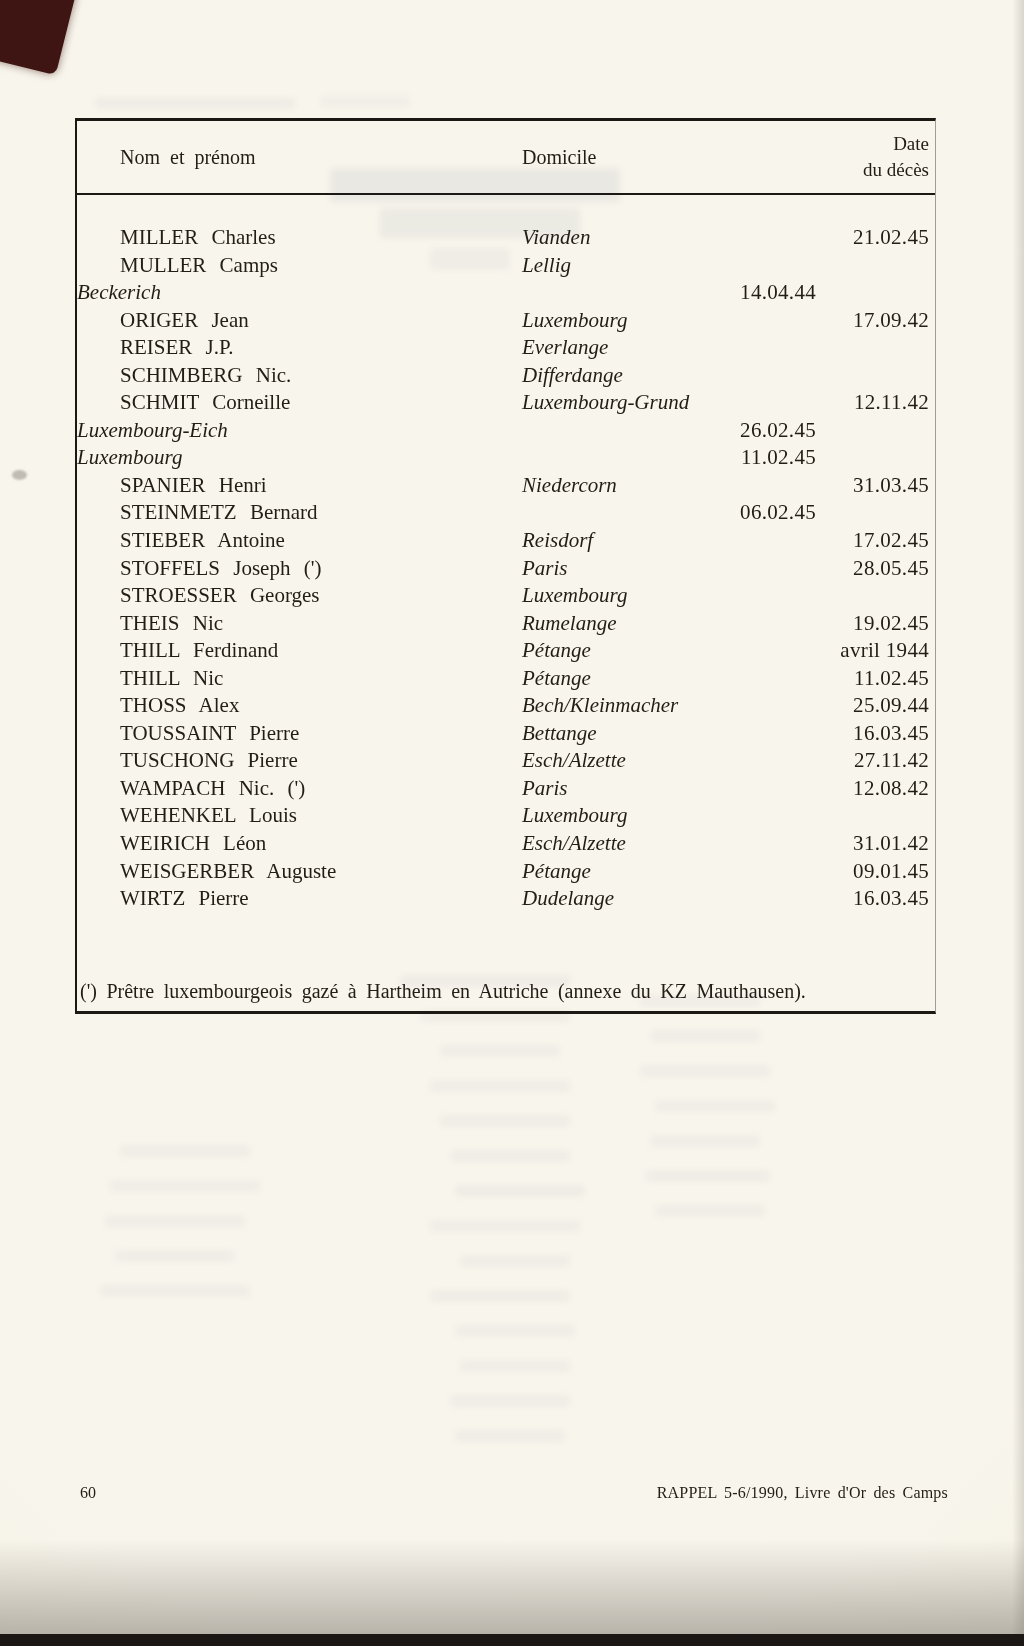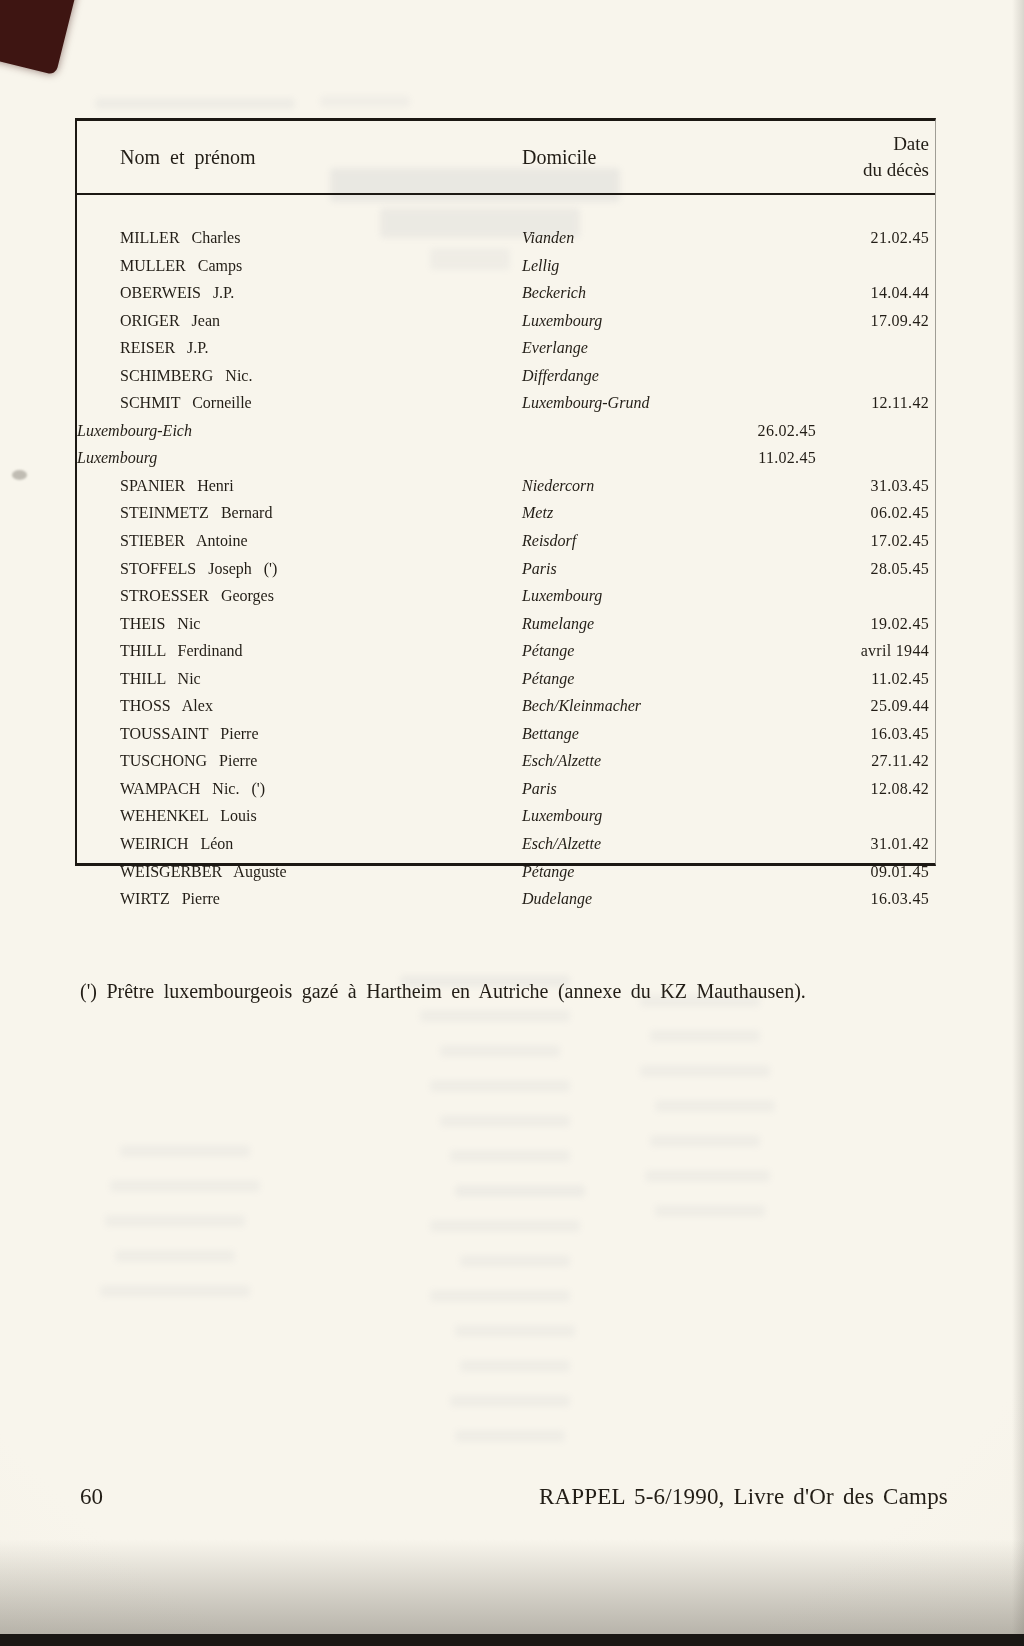--- a/index.html
+++ b/index.html
@@ -30,51 +30,51 @@
   .margin-mark{
     position:absolute;left:12px;top:470px;width:15px;height:10px;
     background:#8a857c;opacity:.5;border-radius:50%;filter:blur(1px);
   }
   .ghost{
     position:absolute;background:#8e94a2;border-radius:4px;filter:blur(3px);
   }
 
   
   .table-box{
-    position:absolute;left:75px;top:118px;width:861px;height:748px;
+    position:absolute;left:75px;top:118px;width:861px;height:896px;
     border-top:3px solid #1c1813;
     border-bottom:3px solid #1c1813;
     border-left:2px solid #1c1813;
     border-right:1px solid rgba(28,24,19,.4);
     box-sizing:border-box;
   }
   .thead{
     display:grid;grid-template-columns:445px 300px 1fr;
     height:72px;border-bottom:2px solid #1c1813;align-items:center;
   }
   .th-name{padding-left:43px;font-size:20px;word-spacing:5px;}
   .th-domicile{font-size:20px;}
   .th-date{text-align:right;padding-right:6px;font-size:19px;line-height:26px;}
   .rows{padding-top:29px;}
   .row{
     display:grid;grid-template-columns:445px 300px 1fr;
-    line-height:27.55px;font-size:16px;
+    line-height:27.55px;font-size:21px;
   }
   .cell-name{padding-left:43px;word-spacing:8px;white-space:nowrap;}
   .cell-domicile{white-space:nowrap;font-style:italic;}
   .cell-date{text-align:right;padding-right:6px;letter-spacing:.3px;white-space:nowrap;}
 
   
   .footnote{
     position:absolute;left:80px;top:960px;font-size:20px;
     word-spacing:4.5px;white-space:nowrap;margin-top:20px;
   }
   .footer{
     position:absolute;left:80px;right:76px;top:1484px;
-    display:flex;justify-content:space-between;align-items:flex-start;font-size:23px;
+    display:flex;justify-content:space-between;align-items:flex-start;font-size:16px;
   }
   .footer-right{word-spacing:3px;letter-spacing:.2px;white-space:nowrap;margin-left:39px;}
 </style>
 </head>
 <body>
 
 <div class="page">
 
   <div class="corner-blob"></div>
   <div class="margin-mark"></div>
@@ -127,21 +127,20 @@
       <div class="cell-date">21.02.45</div>
     </div>
 
     <div class="row">
       <div class="cell-name">MULLER Camps</div>
       <div class="cell-domicile">Lellig</div>
       <div class="cell-date"></div>
     </div>
 
     <div class="row">
-      <div class="cell-name">OBERWEIS J.P.</div>
       <div class="cell-domicile">Beckerich</div>
       <div class="cell-date">14.04.44</div>
     </div>
 
     <div class="row">
       <div class="cell-name">ORIGER Jean</div>
       <div class="cell-domicile">Luxembourg</div>
       <div class="cell-date">17.09.42</div>
     </div>
 
@@ -174,21 +173,20 @@
     </div>
 
     <div class="row">
       <div class="cell-name">SPANIER Henri</div>
       <div class="cell-domicile">Niedercorn</div>
       <div class="cell-date">31.03.45</div>
     </div>
 
     <div class="row">
       <div class="cell-name">STEINMETZ Bernard</div>
-      <div class="cell-domicile">Metz</div>
       <div class="cell-date">06.02.45</div>
     </div>
 
     <div class="row">
       <div class="cell-name">STIEBER Antoine</div>
       <div class="cell-domicile">Reisdorf</div>
       <div class="cell-date">17.02.45</div>
     </div>
 
     <div class="row">

